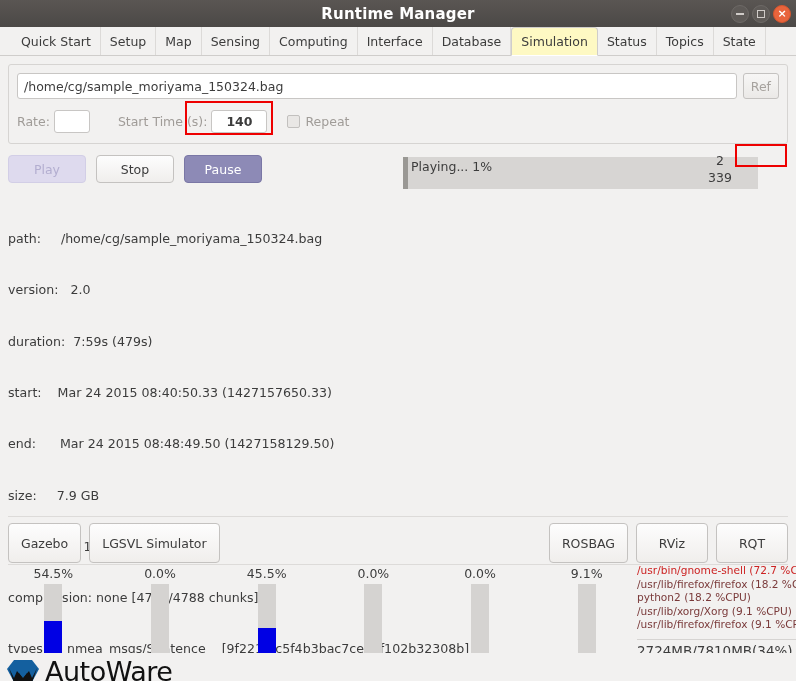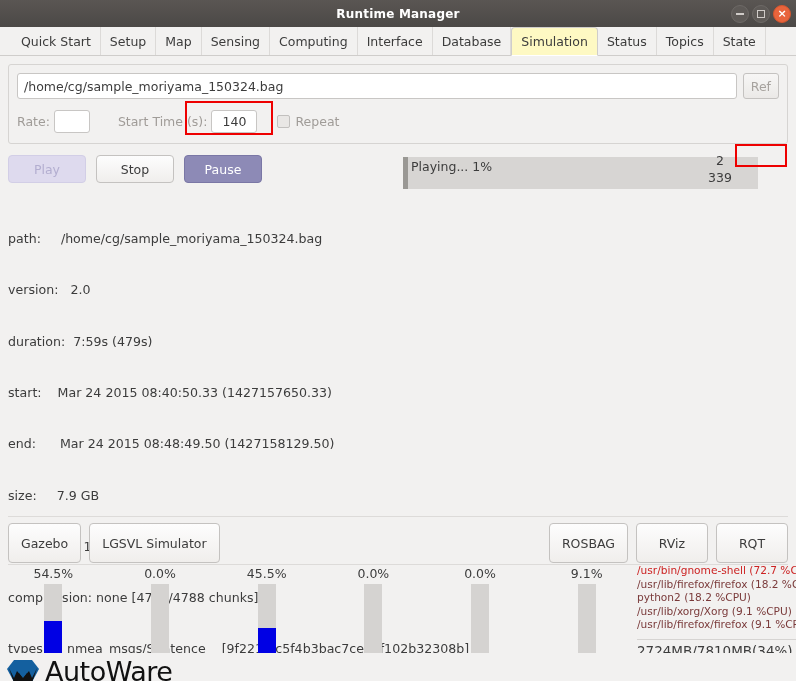--- a/index.html
+++ b/index.html
@@ -17,21 +17,21 @@
   .titlebar {
     height: 27px;
     background: linear-gradient(180deg, #5a5653 0%, #4b4846 100%);
     display: flex;
     align-items: center;
     justify-content: center;
     position: relative;
   }
   .titlebar-text {
     color: #ffffff;
-    font-size: 12px;
+    font-size: 15px;
     font-weight: bold;
     letter-spacing: 0.2px;
   }
   .wincontrols {
     position: absolute;
     right: 5px;
     top: 0;
     height: 27px;
     display: flex;
     align-items: center;
@@ -132,21 +132,21 @@
     width: 36px; height: 23px;
     background: #ffffff;
     border: 1px solid #c8c6c4;
     border-radius: 3px;
     margin-left: 4px;
     font-size: 12.5px;
     text-align: center;
     color: #3c3c3c;
     font-family: "DejaVu Sans", sans-serif;
   }
-  .mini-input.wide { width: 46px; }
+  .mini-input.wide { width: 56px; font-weight: bold; }
   .gap { width: 28px; }
   .gap-sm { width: 20px; }
   .chk {
     width: 13px; height: 13px;
     border: 1px solid #c2c0be;
     background: #e9e7e5;
     border-radius: 2px;
     margin-right: 5px;
   }
 

